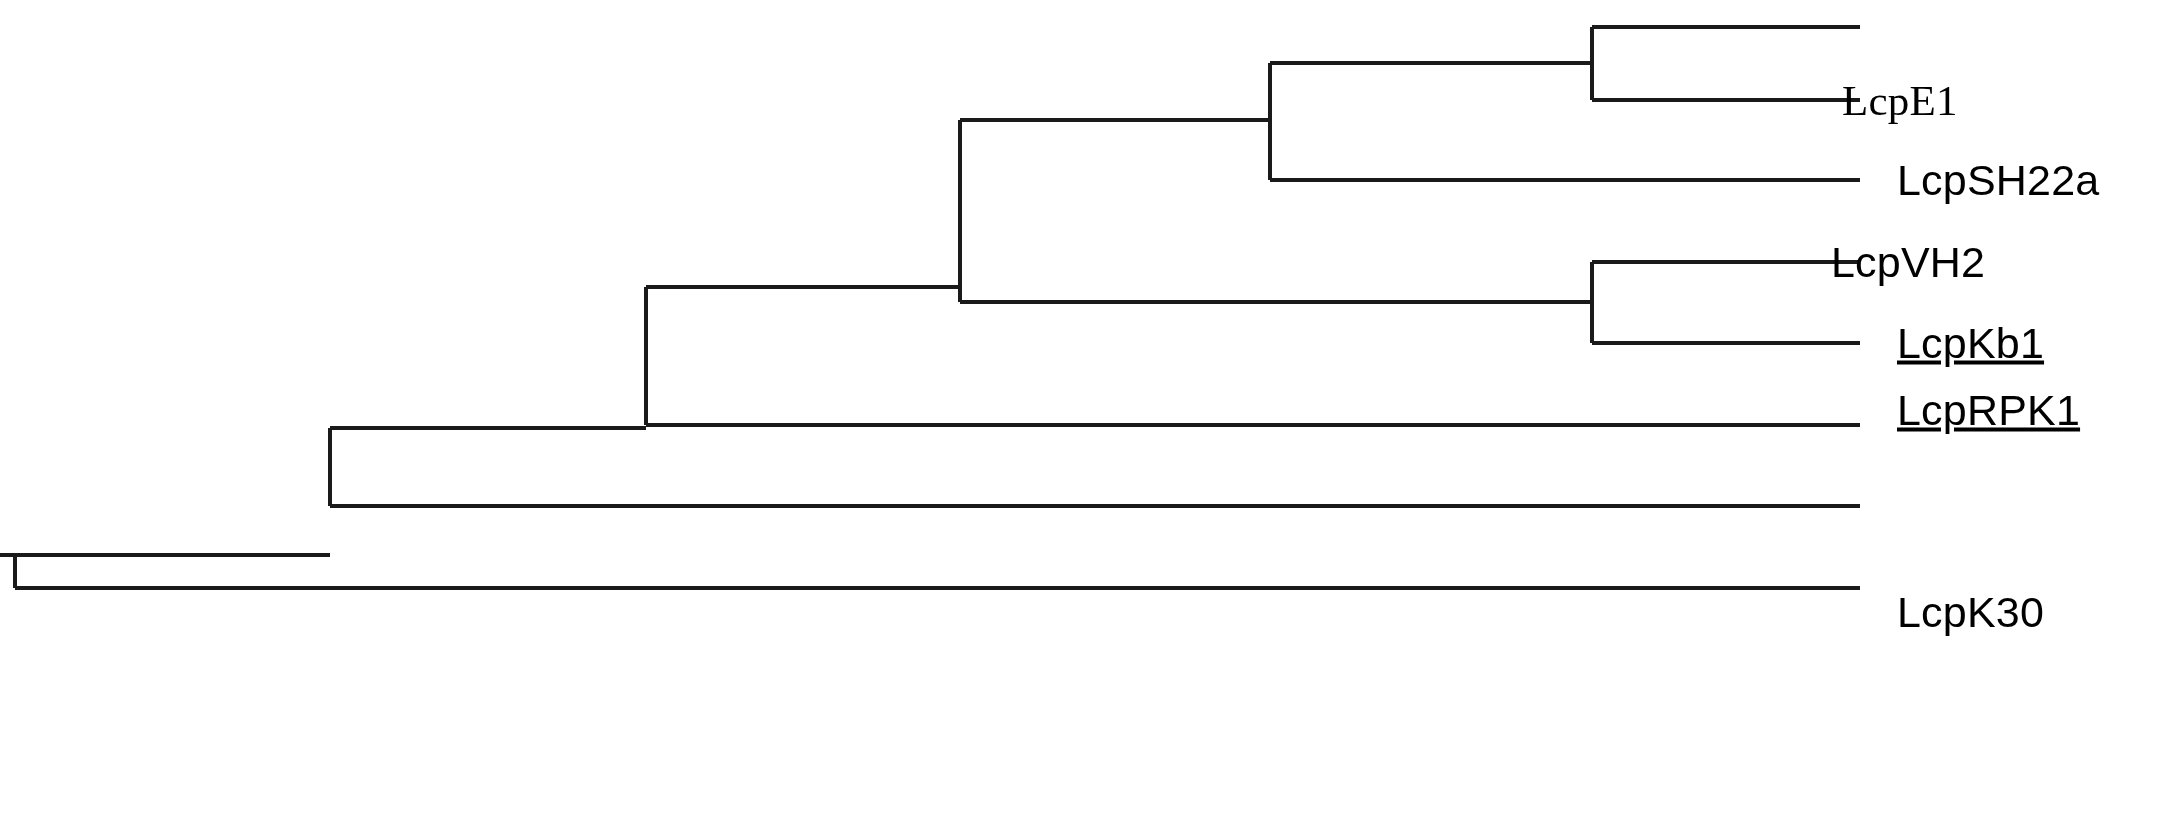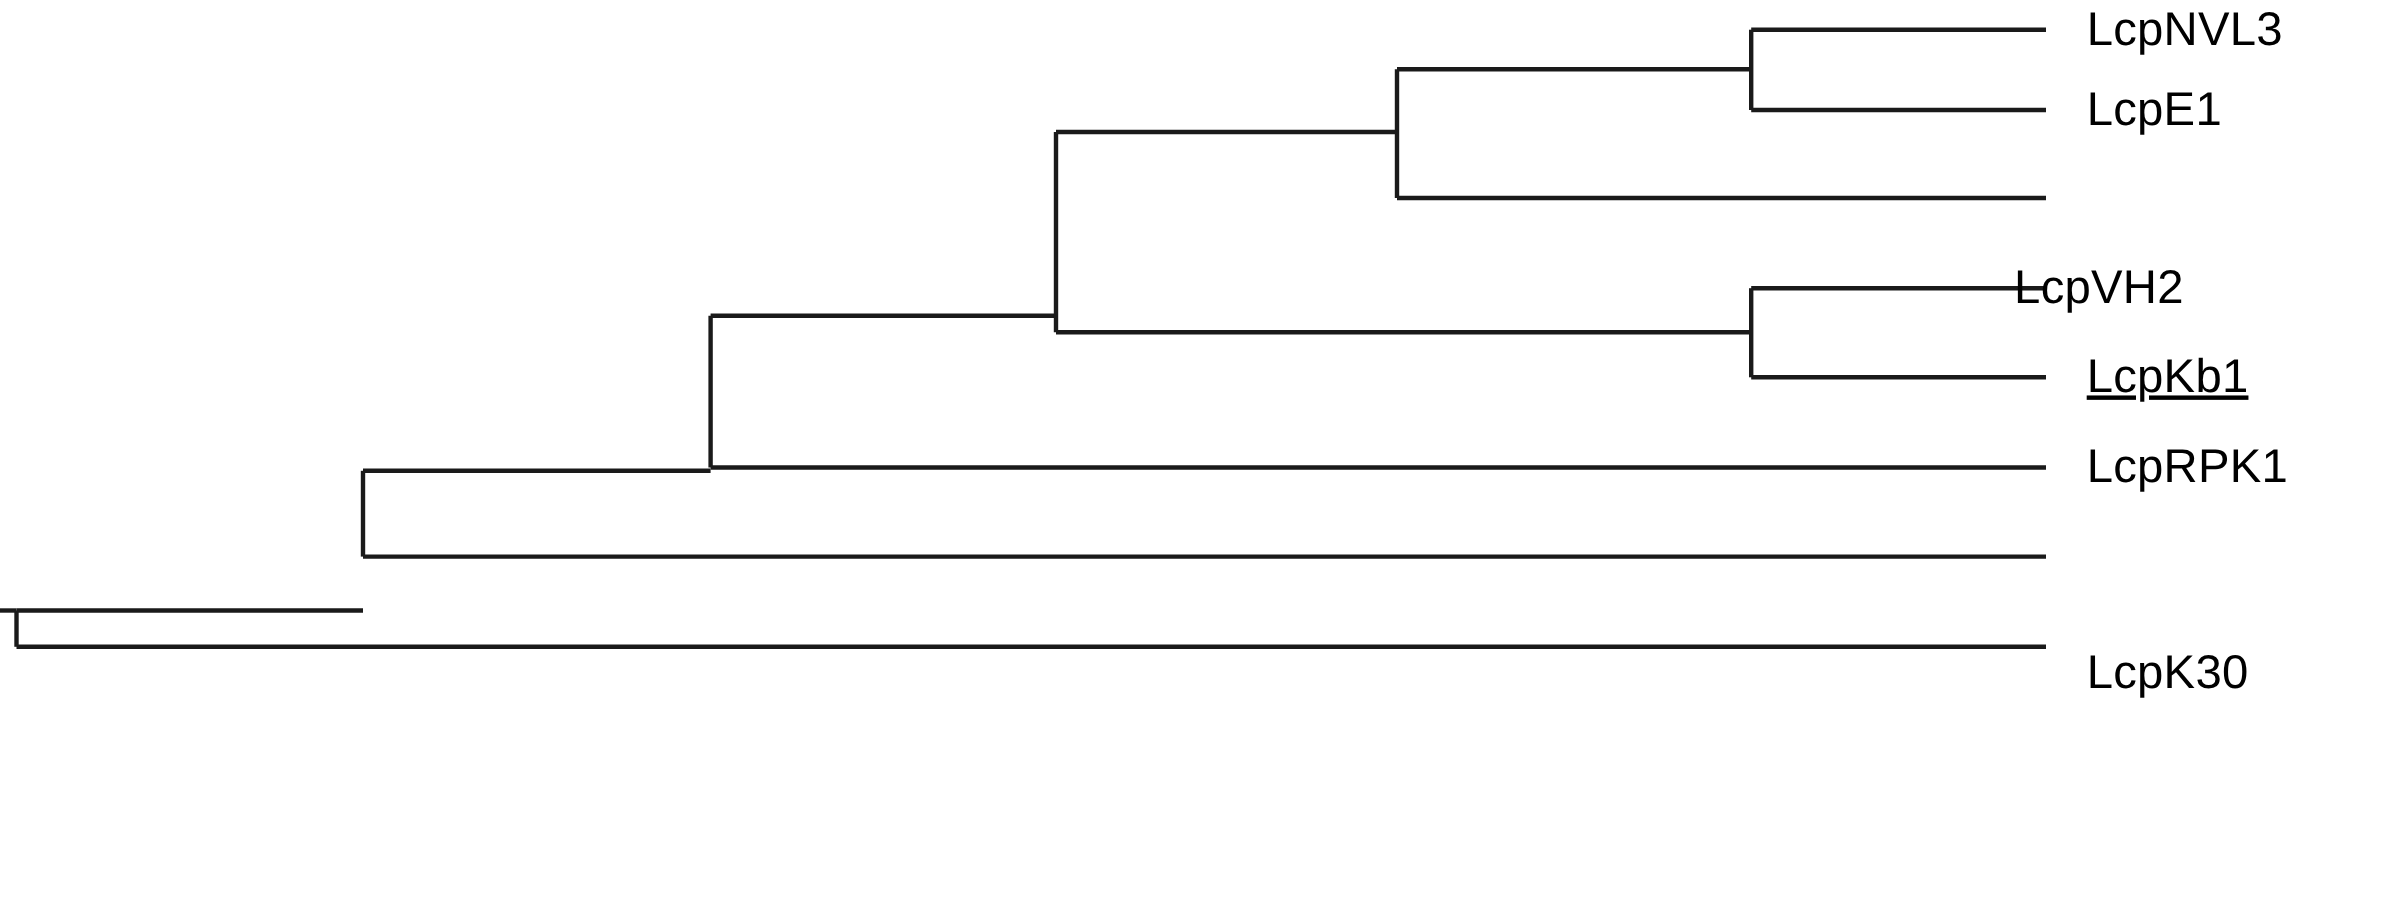--- a/index.html
+++ b/index.html
@@ -89,27 +89,27 @@
     <path class="branch" d="M 1592 100 L 1860 100"></path>
 
     <path class="branch" d="M 1592 262 L 1592 343"></path>
 
     <path class="branch" d="M 1592 262 L 1860 262"></path>
 
     <path class="branch" d="M 1592 343 L 1860 343"></path>
 
   </svg>
 
-  <div class="tip-label" style="left:1897px; top:27px;">LcpNVL3</div>
 
-  <div class="tip-label" style="left:1897px; top:100px;">LcpE1</div>
+  <div class="tip-label" style="left:1842px; top:100px;font-family:Liberation Serif, serif;">LcpE1</div>
 
+  <div class="tip-label" style="left:1897px; top:180px;">LcpSH22a</div>
 
   <div class="tip-label" style="left:1831px; top:262px;">LcpVH2</div>
 
   <div class="tip-label" style="left:1897px; top:343px;text-decoration:underline;">LcpKb1</div>
 
-  <div class="tip-label" style="left:1897px; top:425px;">LcpRPK1</div>
+  <div class="tip-label" style="left:1897px; top:410px;text-decoration:underline;">LcpRPK1</div>
 
 
   <div class="tip-label" style="left:1897px; top:612px;">LcpK30</div>
 
 </div>
 
 </body></html>

